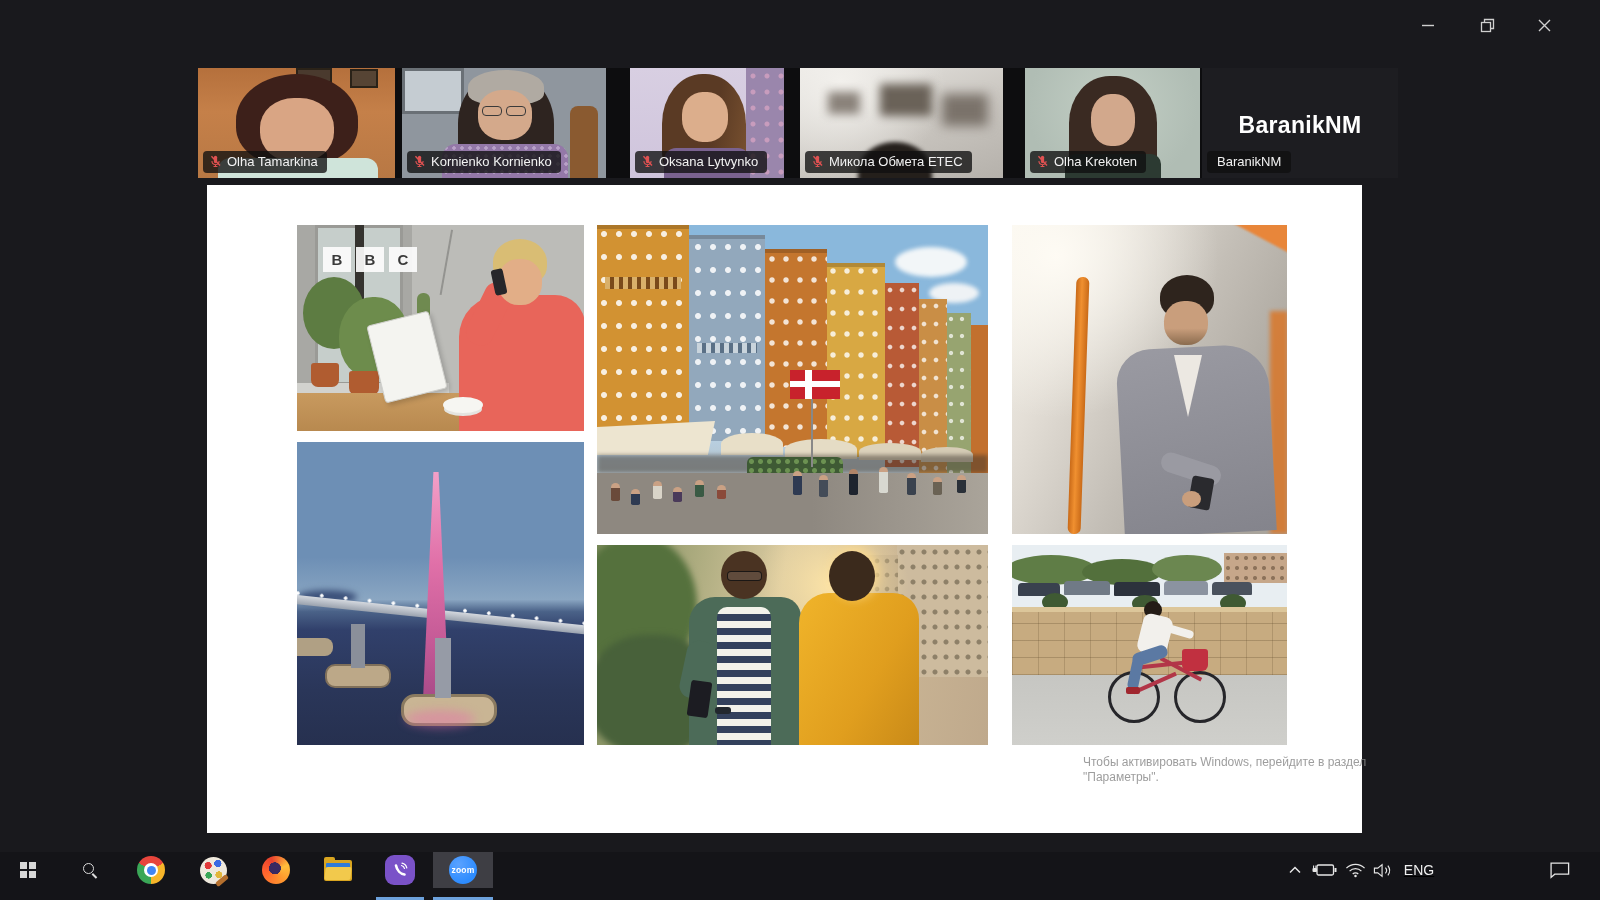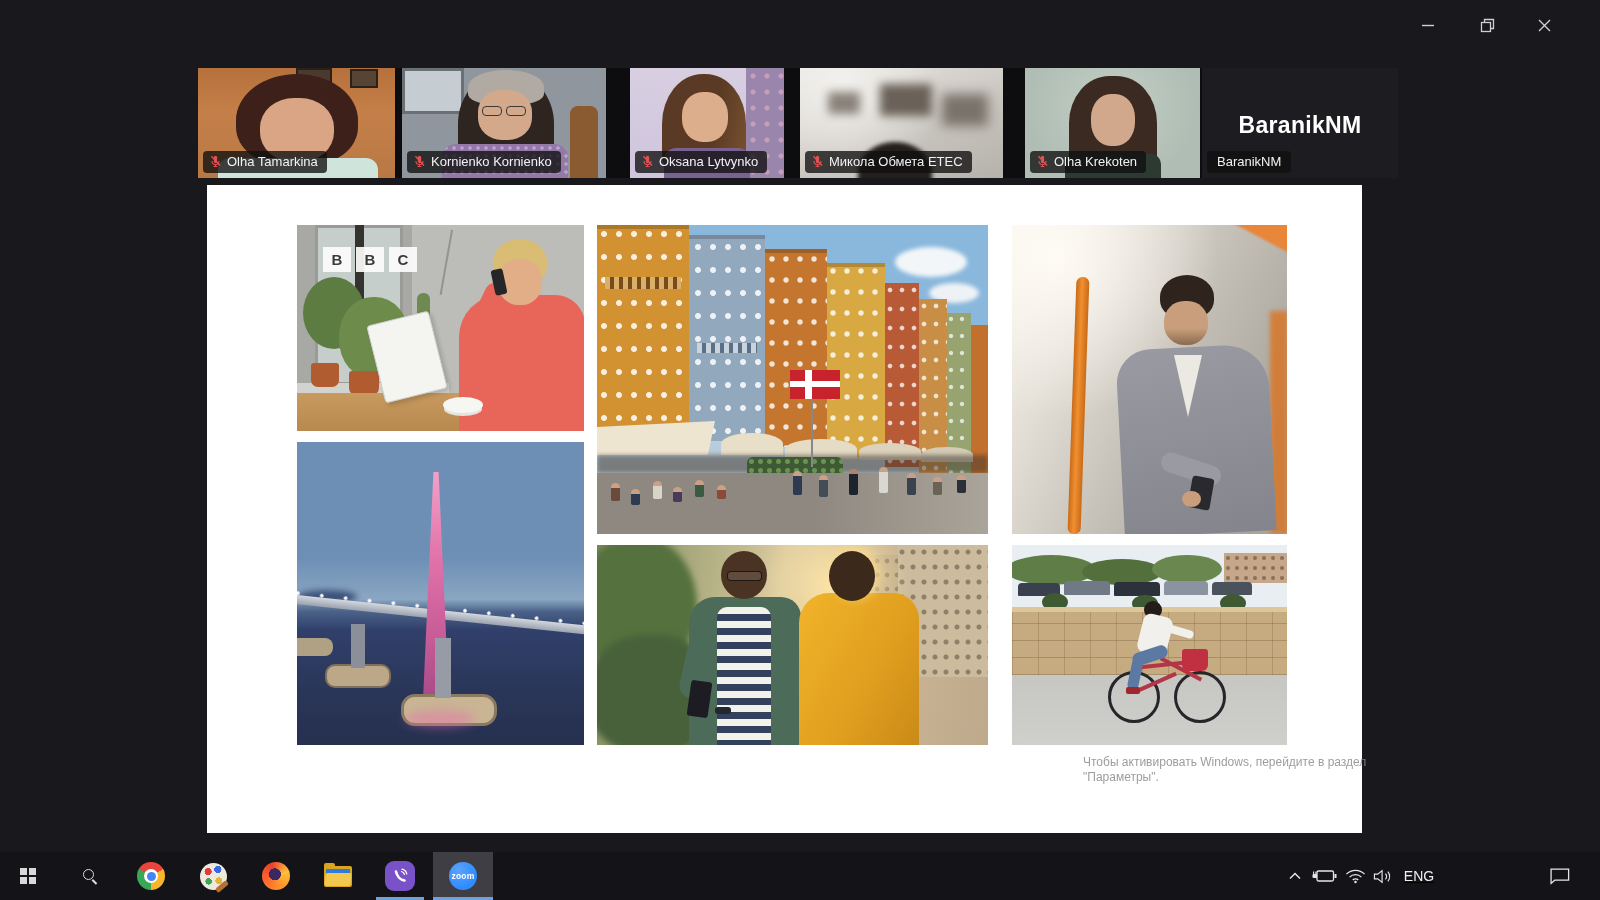--- a/index.html
+++ b/index.html
@@ -23,21 +23,21 @@
 
   
   .slide{position:absolute;left:207px;top:185px;width:1155px;height:648px;background:#ffffff;}
   .cell{position:absolute;overflow:hidden;}
   .fig{position:absolute;width:9px;border-radius:5px 5px 2px 2px;}
   .watermark{position:absolute;left:876px;top:570px;width:290px;font-size:12px;
              color:rgba(140,140,140,.85);line-height:15px;}
 
   
   .taskbar{position:absolute;left:0;top:852px;width:1600px;height:48px;background:#141418;}
-  .tbtn{position:absolute;top:0;height:48px;display:flex;align-items:center;justify-content:center;cursor:pointer;}
+  .tbtn{position:absolute;top:0;height:36px;display:flex;align-items:center;justify-content:center;cursor:pointer;}
   .runline{position:absolute;top:45px;height:3px;background:#6da2dd;}
   .traytxt{color:#f0f0f0;font-size:14px;}
   .chrome-outer{width:28px;height:28px;border-radius:50%;
     background:conic-gradient(from -60deg,#e8453c 0 120deg,#f7b529 0 240deg,#3aa757 0 360deg);
     position:relative;}
   .chrome-mid{position:absolute;left:7px;top:7px;width:14px;height:14px;border-radius:50%;background:#fff;}
   .chrome-core{position:absolute;left:9.5px;top:9.5px;width:9px;height:9px;border-radius:50%;background:#4285f4;}
   .ff{width:28px;height:28px;border-radius:50%;
       background:radial-gradient(circle at 46% 44%,#3a2960 0 27%,transparent 28%),
                  conic-gradient(from 140deg,#ff9a2e,#ff5f2e 35%,#e8412e 55%,#ffbe3b 80%,#ff9a2e);}

